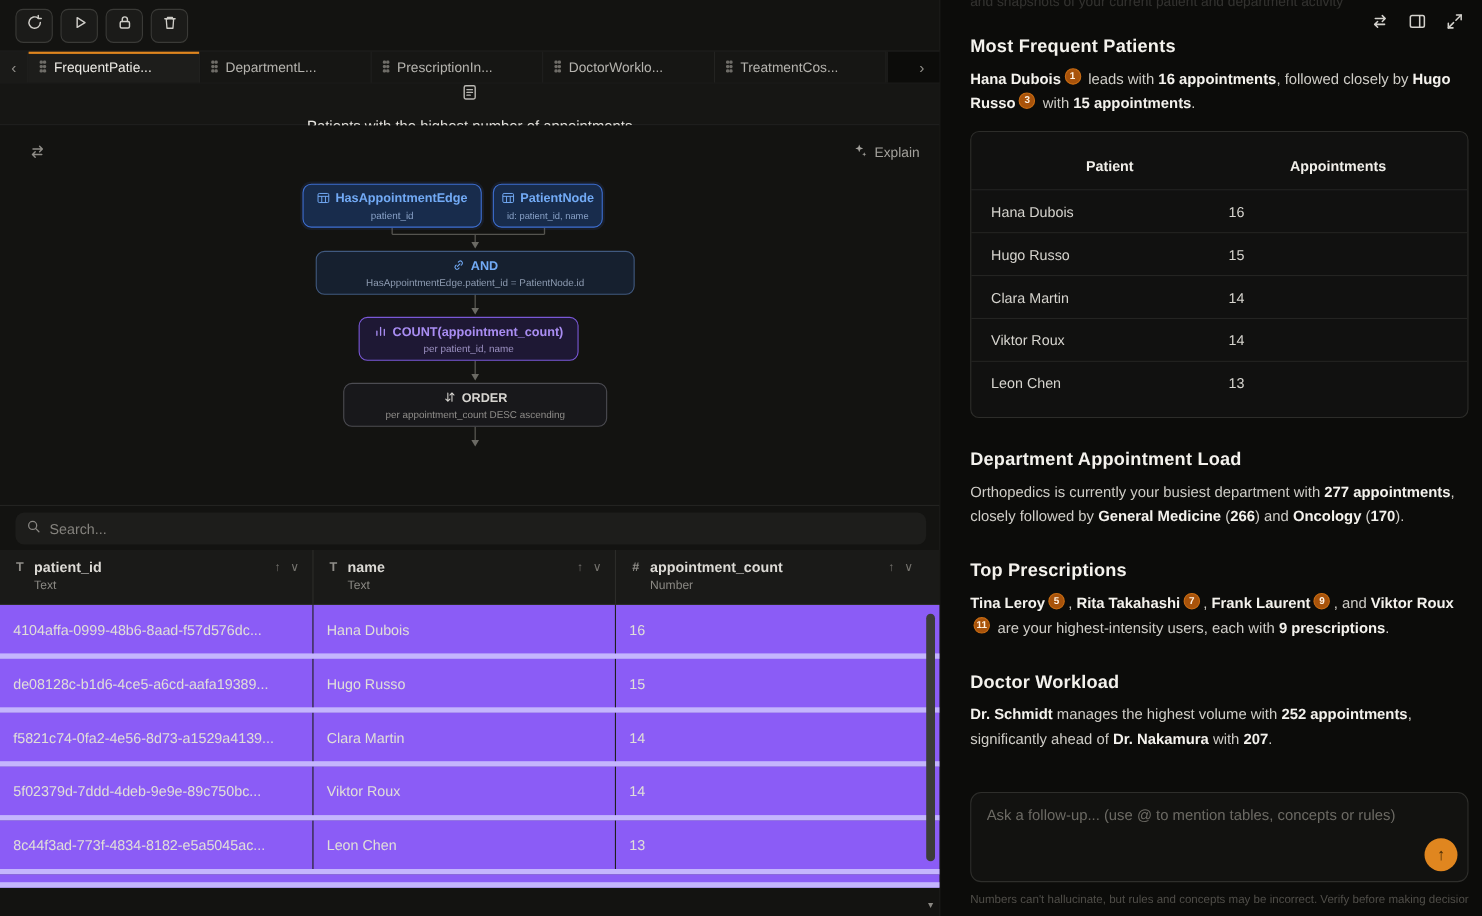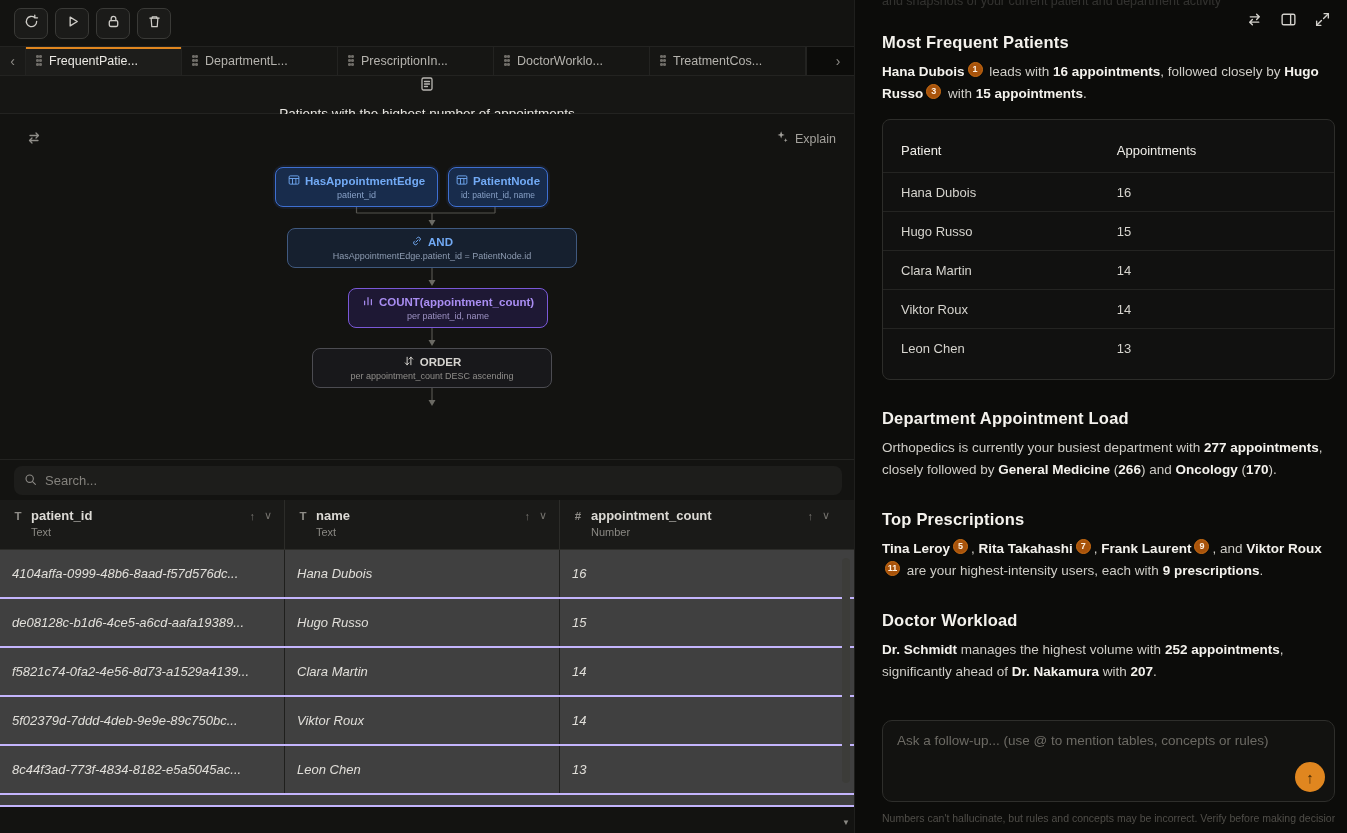--- a/index.html
+++ b/index.html
@@ -59,21 +59,21 @@
   .node-and .node-title { color: #72aaf5; } .node-and .node-sub { color: #8d9bb1; }
   .node-count { background: #1e1834; border-color: #7a58d8; }
   .node-count .node-title { color: #a98df2; } .node-count .node-sub { color: #9c91c2; }
   .node-order { background: #18181b; border-color: #4c4c52; }
   .node-order .node-title { color: #d6d4d0; } .node-order .node-sub { color: #8f8d8a; }
   .node-rule { background: #11271b; border-color: #2f9e5f; box-shadow: 0 0 0 2px rgba(47,158,95,.10); }
   .node-rule .node-title { color: #47d07e; } .node-rule .node-sub { color: #84bf9c; }
   #node-hae   { left: 275px; top: 53px;  width: 163px; height: 40px; }
   #node-pn    { left: 448px; top: 53px;  width: 100px; height: 40px; }
   #node-and   { left: 287px; top: 114px; width: 290px; height: 40px; }
-  #node-count { left: 348px; top: 174px; width: 200px; height: 40px; }
+  #node-count { left: 326px; top: 174px; width: 200px; height: 40px; }
   #node-order { left: 312px; top: 234px; width: 240px; height: 40px; }
   #node-rule  { left: 318px; top: 294px; width: 228px; height: 40px; }
   #node-pn .node-sub { font-size: 8.5px; }
 
   
   .search-row { height: 40px; padding: 6px 12px 5px 14px; }
   .search-box { height: 29px; background: #1d1d1b; border-radius: 8px; display: flex; align-items: center;
     gap: 8px; padding: 0 10px; }
   .search-box svg { width: 13px; height: 13px; color: #8a8884; flex: none; }
   .search-box input { flex: 1; background: transparent; border: none; outline: none; color: #8b5cf6;
@@ -81,21 +81,21 @@
   .search-box input::placeholder { color: #84827d; }
 
   .grid-header { display: flex; height: 50px; background: #1a1a18; border-bottom: 1px solid #2c2c29; }
   .gcol { padding: 8px 12px 6px; border-right: 1px solid #2c2c29; display: flex; flex-direction: column; gap: 3px; cursor: pointer; }
   .gcol.c1 { width: 285px; } .gcol.c2 { width: 275px; } .gcol.c3 { flex: 1; border-right: none; padding-right: 24px; }
   .gcol-top { display: flex; align-items: center; gap: 7px; font-size: 13px; font-weight: bold; color: #dcdad5; }
   .type-icon { font-size: 11.5px; color: #8f8d88; font-weight: bold; width: 12px; text-align: center; flex: none; }
   .gcol-sorts { margin-left: auto; display: flex; gap: 9px; color: #75736e; font-size: 11px; align-items: center; font-weight: normal; }
   .gcol-type { font-size: 11px; color: #8a8883; padding-left: 19px; font-weight: normal; }
 
-  .grow { display: flex; height: 49px; border-bottom: 2px solid #c4b5fd; background: #404040; font-style: italic; }
+  .grow { display: flex; height: 49px; border-bottom: 5px solid #c4b5fd; background: #8b5cf6; }
   .gcell { padding: 0 12px; display: flex; align-items: center; font-size: 13px; color: #e0ded9;
     white-space: nowrap; overflow: hidden; cursor: default; }
   .gcell.c1 { width: 285px; border-right: 1px solid #1f1f1d; }
   .gcell.c2 { width: 275px; border-right: 1px solid #1f1f1d; }
   .gcell.c3 { flex: 1; }
   .grow.partial { height: 12px; }
 
   .vscroll { position: absolute; right: 3px; top: 556px; bottom: 2px; width: 10px; }
   .vthumb { position: absolute; top: 2px; left: 1px; width: 8px; height: 225px; border-radius: 4px; background: #3c3c39; cursor: pointer; }
   .vdown { position: absolute; bottom: 4px; left: 0; right: 0; text-align: center; color: #8a8883; font-size: 8px; cursor: pointer; }
@@ -110,21 +110,21 @@
 
   .insight-heading { font-size: 16.5px; font-weight: bold; color: #f4f2ed; letter-spacing: .2px; margin-top: 29px; }
   .insight-heading.first { margin-top: 33px; }
   .insight-p { font-size: 13.5px; line-height: 22px; color: #cfcdc7; margin-top: 9px; }
   .insight-p .b, .b { font-weight: bold; color: #f4f2ed; }
   .badge { display: inline-flex; align-items: center; justify-content: center; width: 15px; height: 15px;
     border-radius: 50%; background: #a8530b; border: 1px solid #c96c12; color: #fff3e4; font-size: 9px;
     font-weight: bold; position: relative; top: -4px; margin: 0 3px; cursor: pointer; }
 
   .insight-card { border: 1px solid #2d2d2a; border-radius: 8px; margin-top: 14px; background: #111110; padding-bottom: 12px; }
-  .ic-header { display: flex; padding: 23px 18px 14px; font-size: 13px; font-weight: normal; color: #f0eee9; }
+  .ic-header { display: flex; padding: 23px 18px 14px; font-size: 13px; font-weight: bold; color: #f0eee9; text-align: center; }
   .ic-row { display: flex; padding: 11.5px 18px; border-top: 1px solid #242422; font-size: 13px; color: #d6d4ce; }
   .ic-col1 { width: 52%; } .ic-col2 { flex: 1; }
 
   .followup { margin-top: auto; border: 1px solid #2e2e2b; border-radius: 10px; background: #121210;
     height: 82px; position: relative; padding: 12px 46px 11px 14px; flex: none; }
   .followup textarea { width: 100%; height: 100%; background: transparent; border: none; outline: none;
     resize: none; color: #d8d6d1; font-size: 13.5px; font-family: inherit; }
   .followup textarea::placeholder { color: #6c6a64; }
   .send-btn { position: absolute; right: 9px; bottom: 9px; width: 30px; height: 30px; border-radius: 50%;
     background: #e0861f; display: flex; align-items: center; justify-content: center; color: #452a06;

